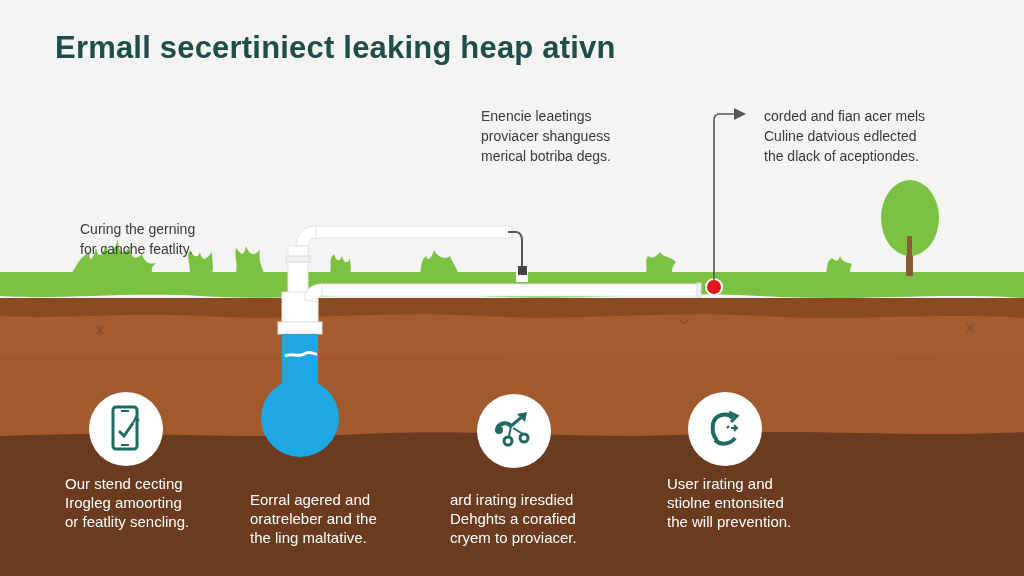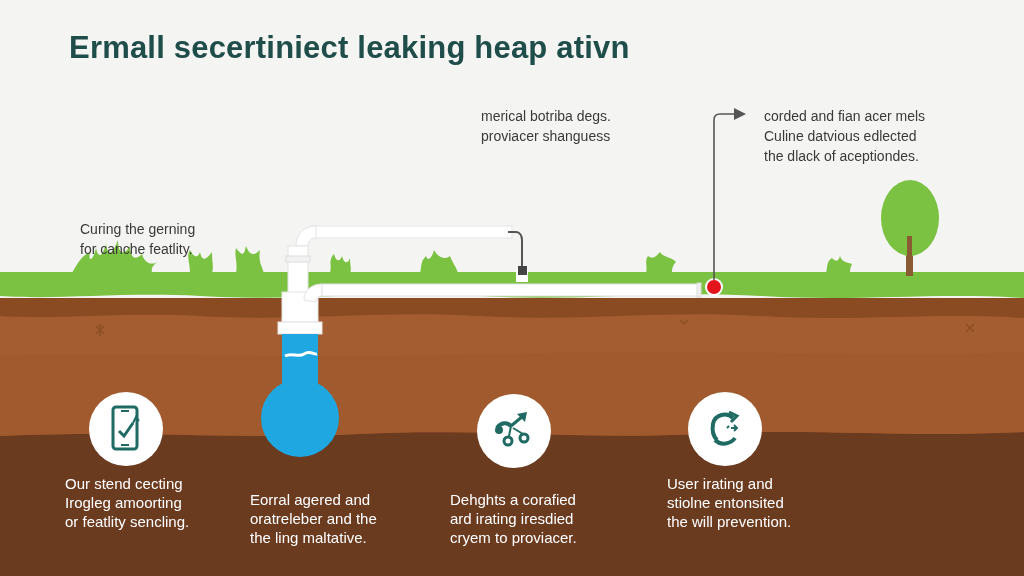--- a/index.html
+++ b/index.html
@@ -3,21 +3,21 @@
 <meta charset="utf-8">
 <style>
   html, body { margin: 0; padding: 0; }
   body {
     width: 1024px; height: 576px; overflow: hidden; position: relative;
     background: #f4f4f3;
     font-family: "Liberation Sans", "DejaVu Sans", sans-serif;
   }
   .abs { position: absolute; }
   .title {
-    left: 69px; top: 30px; font-size: 31px; font-weight: bold;
+    left: 55px; top: 30px; font-size: 31px; font-weight: bold;
     color: #1f4d4a; letter-spacing: 0.2px; white-space: nowrap;
   }
   .note { font-size: 14px; line-height: 20px; color: #3a3a3a; white-space: nowrap; }
   .note div { display: block; }
   .scene { left: 0; top: 0; width: 1024px; height: 576px; }
   .feature {
     position: absolute; width: 220px;
   }
   .feature .circle {
     width: 74px; height: 74px; border-radius: 50%; background: #ffffff;
@@ -105,22 +105,23 @@
 </svg>
 
 <div class="abs title">Ermall secertiniect leaking heap ativn</div>
 
 <div class="abs note" style="left:80px; top:190px;margin-top:29px;">
   <div>Curing the gerning</div>
   <div>for canche featlity.</div>
 </div>
 
 <div class="abs note" style="left:481px; top:106px;">
+  <div>Enencie leaetings</div>
+  <div>proviacer shanguess</div>
   <div>merical botriba degs.</div>
-  <div>proviacer shanguess</div>
 </div>
 
 <div class="abs note" style="left:764px; top:106px;">
   <div>corded and fian acer mels</div>
   <div>Culine datvious edlected</div>
   <div>the dlack of aceptiondes.</div>
 </div>
 
 <div class="feature" style="left:0; top:0;">
   <div class="circle" style="left:89px; top:392px;">
@@ -154,22 +155,22 @@
       <circle cx="8" cy="20" r="4" fill="#1f6b63"></circle>
       <path d="M20,16 L32,6" stroke="#1f6b63" stroke-width="3"></path>
       <path d="M26,4 L36,2 L34,12 Z" fill="#1f6b63"></path>
       <path d="M20,16 L18,26" stroke="#1f6b63" stroke-width="2"></path>
       <path d="M22,18 L32,24" stroke="#1f6b63" stroke-width="2"></path>
       <circle cx="17" cy="31" r="4" fill="none" stroke="#1f6b63" stroke-width="3"></circle>
       <circle cx="33" cy="28" r="4" fill="none" stroke="#1f6b63" stroke-width="3"></circle>
     </svg>
   </div>
   <div class="text" style="left:450px; top:490px;">
+    <div>ard irating iresdied</div>
     <div>Dehghts a corafied</div>
-    <div>ard irating iresdied</div>
     <div>cryem to proviacer.</div>
   </div>
 </div>
 
 <div class="feature" style="left:0; top:0;">
   <div class="circle" style="left:688px; top:392px;">
     <svg width="40" height="42" viewBox="0 0 40 42">
       <path d="M28,10 C22,4 10,6 8,16 C7,22 8,28 12,32" stroke="#1f6b63" stroke-width="4" fill="none"></path>
       <path d="M24,4 L32,8 L26,14" stroke="#1f6b63" stroke-width="3" fill="none"></path>
       <path d="M10,32 C16,38 26,36 30,30" stroke="#1f6b63" stroke-width="4" fill="none"></path>

